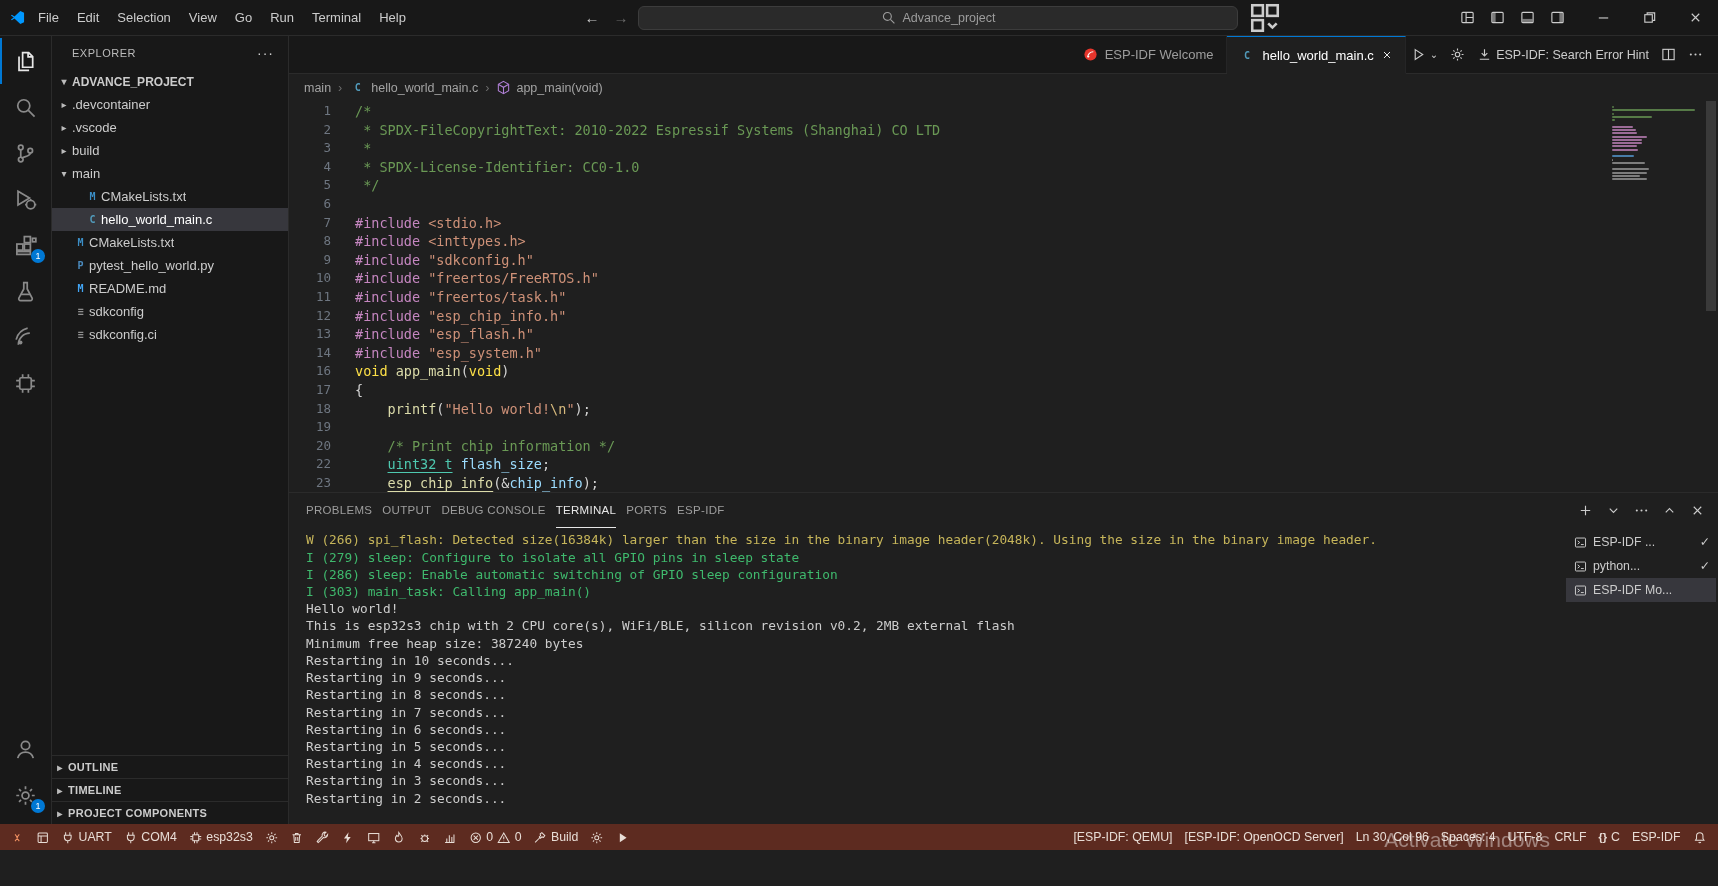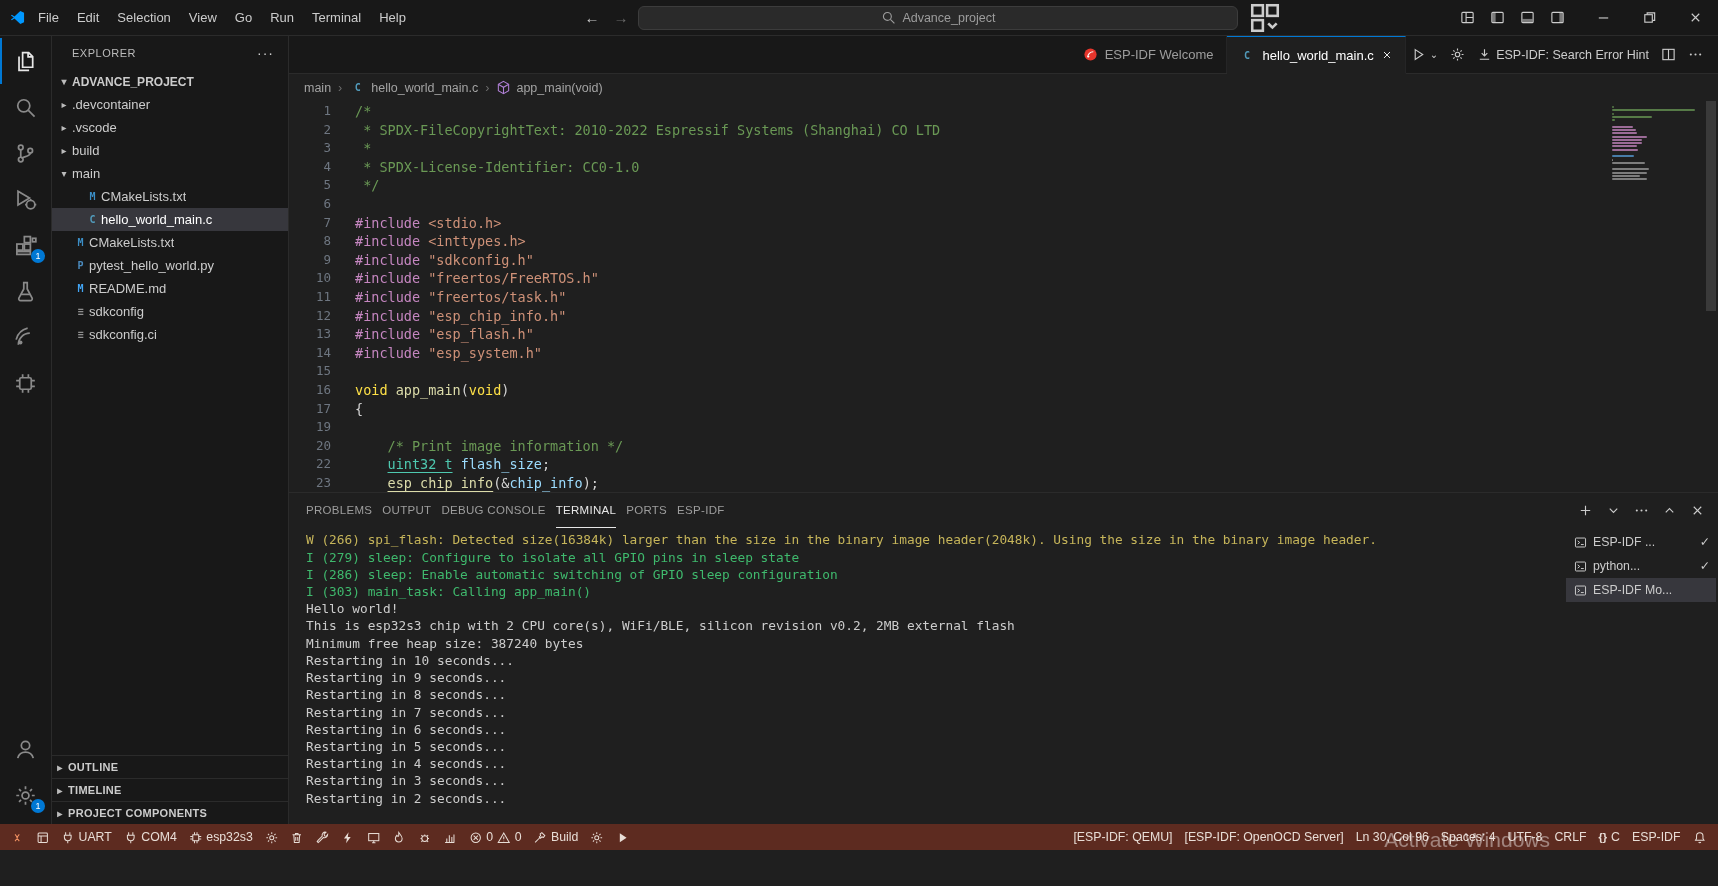--- a/index.html
+++ b/index.html
@@ -489,25 +489,25 @@
             <div class="code-line"><span class="ln">5</span><span class="code-content"><span class="tk-cmt"> */</span></span></div>
             <div class="code-line"><span class="ln">6</span><span class="code-content"></span></div>
             <div class="code-line"><span class="ln">7</span><span class="code-content"><span class="tk-mac">#include</span><span class="tk-pln"> </span><span class="tk-str">&lt;stdio.h&gt;</span></span></div>
             <div class="code-line"><span class="ln">8</span><span class="code-content"><span class="tk-mac">#include</span><span class="tk-pln"> </span><span class="tk-str">&lt;inttypes.h&gt;</span></span></div>
             <div class="code-line"><span class="ln">9</span><span class="code-content"><span class="tk-mac">#include</span><span class="tk-pln"> </span><span class="tk-str">"sdkconfig.h"</span></span></div>
             <div class="code-line"><span class="ln">10</span><span class="code-content"><span class="tk-mac">#include</span><span class="tk-pln"> </span><span class="tk-str">"freertos/FreeRTOS.h"</span></span></div>
             <div class="code-line"><span class="ln">11</span><span class="code-content"><span class="tk-mac">#include</span><span class="tk-pln"> </span><span class="tk-str">"freertos/task.h"</span></span></div>
             <div class="code-line"><span class="ln">12</span><span class="code-content"><span class="tk-mac">#include</span><span class="tk-pln"> </span><span class="tk-str">"esp_chip_info.h"</span></span></div>
             <div class="code-line"><span class="ln">13</span><span class="code-content"><span class="tk-mac">#include</span><span class="tk-pln"> </span><span class="tk-str">"esp_flash.h"</span></span></div>
             <div class="code-line"><span class="ln">14</span><span class="code-content"><span class="tk-mac">#include</span><span class="tk-pln"> </span><span class="tk-str">"esp_system.h"</span></span></div>
-            <div class="code-line"><span class="ln">15</span><span class="code-content"></span></div>
             <div class="code-line"><span class="ln">16</span><span class="code-content"><span class="tk-kw">void</span><span class="tk-pln"> </span><span class="tk-fn">app_main</span><span class="tk-pln">(</span><span class="tk-kw">void</span><span class="tk-pln">)</span></span></div>
             <div class="code-line"><span class="ln">17</span><span class="code-content"><span class="tk-pln">{</span></span></div>
+            <div class="code-line"><span class="ln">18</span><span class="code-content"><span class="tk-pln">    </span><span class="tk-fn">printf</span><span class="tk-pln">(</span><span class="tk-str">"Hello world!</span><span class="tk-esc">\n</span><span class="tk-str">"</span><span class="tk-pln">);</span></span></div>
             <div class="code-line"><span class="ln">19</span><span class="code-content"></span></div>
-            <div class="code-line"><span class="ln">20</span><span class="code-content"><span class="tk-pln">    </span><span class="tk-cmt">/* Print image information */</span></span></div>
+            <div class="code-line"><span class="ln">20</span><span class="code-content"><span class="tk-pln">    </span><span class="tk-cmt">/* Print chip information */</span></span></div>
             <div class="code-line"><span class="ln">22</span><span class="code-content"><span class="tk-pln">    </span><span class="tk-type tk-u">uint32_t</span><span class="tk-pln"> </span><span class="tk-var">flash_size</span><span class="tk-pln">;</span></span></div>
             <div class="code-line"><span class="ln">23</span><span class="code-content"><span class="tk-pln">    </span><span class="tk-fn tk-u">esp_chip_info</span><span class="tk-pln">(</span><span class="tk-pln">&amp;</span><span class="tk-var">chip_info</span><span class="tk-pln">);</span></span></div>
           </div>
         <div id="minimap">
             <div class="mm-line" style="width: 2.3px; background: rgb(106, 153, 85);"></div>
             <div class="mm-line" style="width: 82.8px; background: rgb(106, 153, 85);"></div>
             <div class="mm-line" style="width: 2.3px; background: rgb(106, 153, 85);"></div>
             <div class="mm-line" style="width: 40.25px; background: rgb(106, 153, 85);"></div>
             <div class="mm-line" style="width: 3.45px; background: rgb(106, 153, 85);"></div>
             <div class="mm-line" style="width: 0px; background: transparent;"></div>

